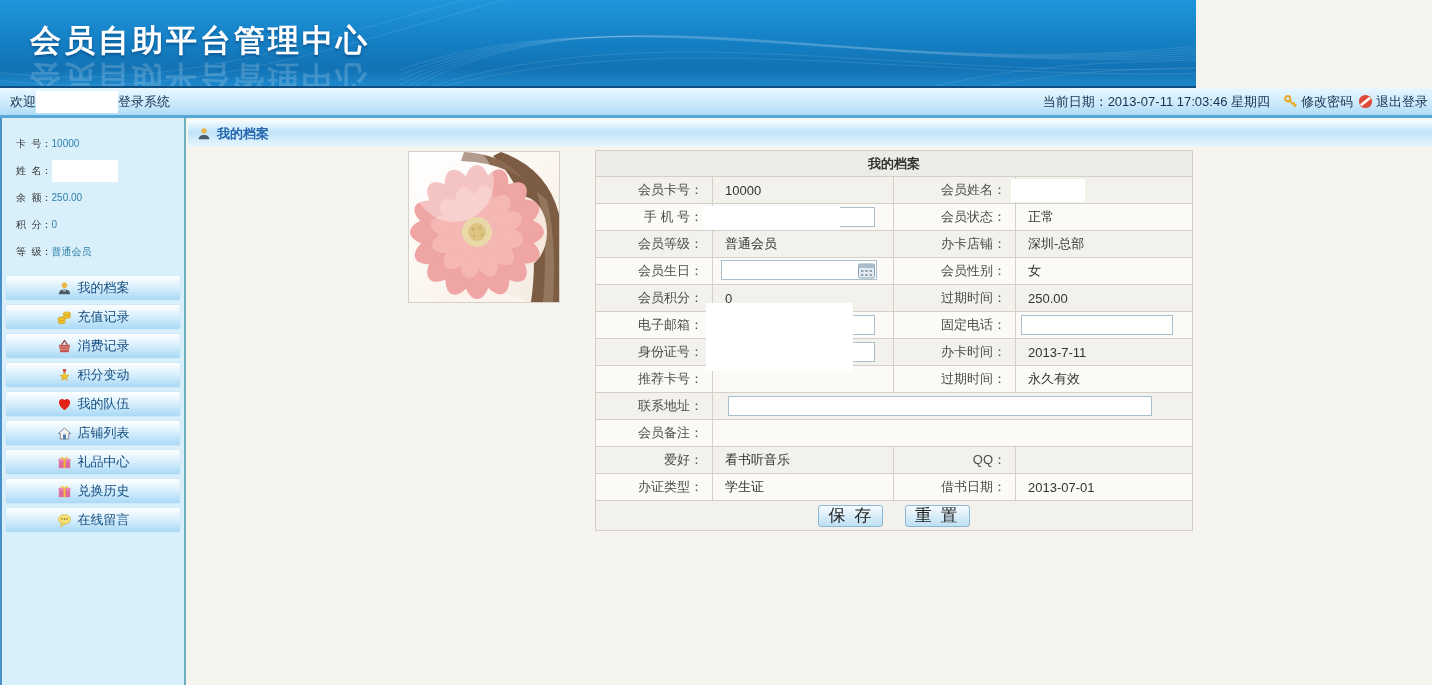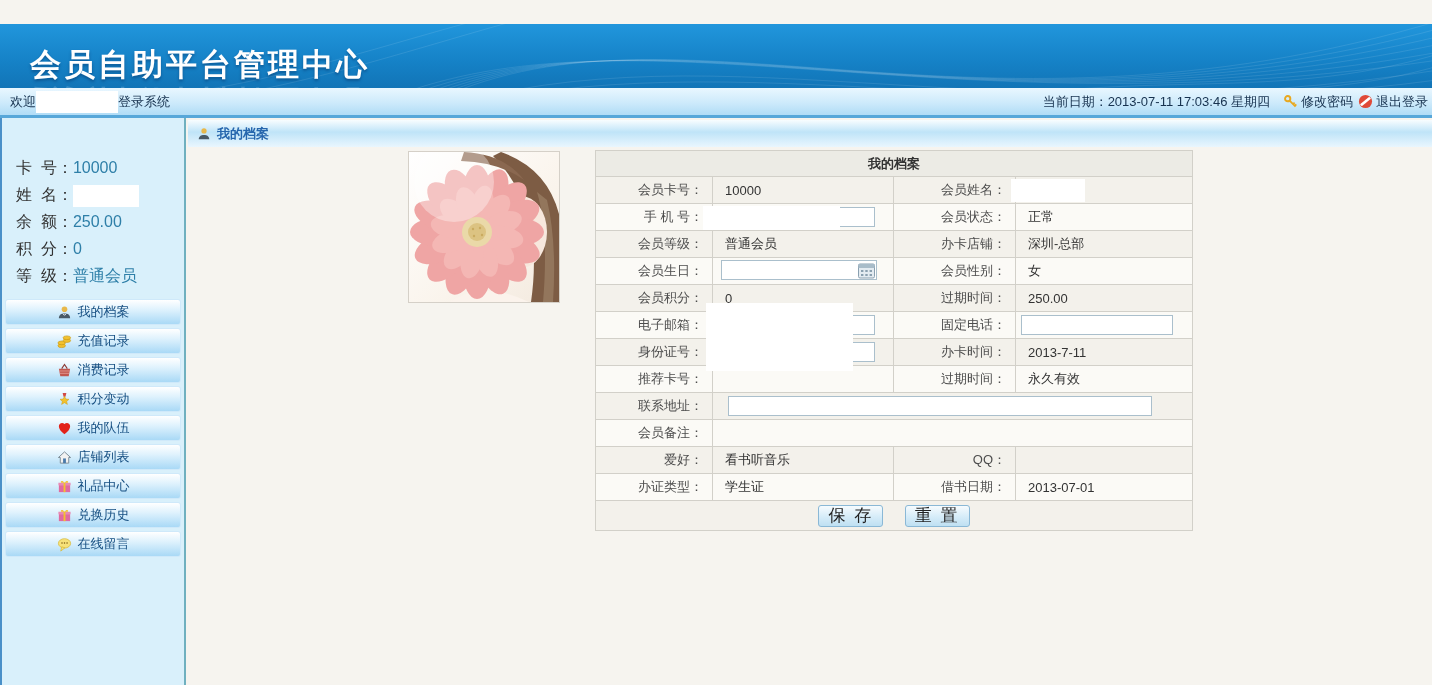--- a/index.html
+++ b/index.html
@@ -4,23 +4,23 @@
 <style>
   * { box-sizing: border-box; margin: 0; padding: 0; }
   html,body { width:1432px; height:685px; }
   body {
     position: relative; overflow: hidden;
     font-family: "Liberation Sans", sans-serif;
     background: #f6f4ef;
   }
   
   .header {
-    position:absolute; left:0; top:0; width:1432px; height:88px;
+    position:absolute; left:0; top:0; width:1196px; height:88px;
     background: linear-gradient(180deg,#2196dc 0%,#1581c6 45%,#1172b4 80%,#1e88cc 100%);
-    border-bottom:2px solid #0f4e7e; overflow:hidden;margin-top:24px;
+    border-bottom:2px solid #0f4e7e; overflow:hidden;
   }
   .header svg.waves { position:absolute; left:0; top:0; }
   .app-title {
     position:absolute; left:30px; top:20px;
     font-size:31px; font-weight:bold; color:#ffffff; letter-spacing:3px;
     text-shadow:0 2px 3px rgba(0,40,90,.45);
   }
   .app-title-reflection {
     position:absolute; left:30px; top:56px;
     font-size:31px; font-weight:bold; letter-spacing:3px;
@@ -36,21 +36,21 @@
   }
   .topbar-left { display:flex; align-items:center; }
   .topbar-right { display:flex; align-items:center; gap:5px; }
   .redact-inline { display:inline-block; background:#fff; vertical-align:middle; }
   .tb-link { display:flex; align-items:center; gap:3px; color:#17324f; cursor:pointer; text-decoration:none; }
   
   .sidebar {
     position:absolute; left:0; top:118px; width:186px; bottom:0;
     background:#d9f0fb; border-left:2px solid #4a90c8; border-right:2px solid #6fb0bf;
   }
-  .member-info { padding:12px 12px 4px 14px; font-size:16px;margin-top:24px; }
+  .member-info { padding:12px 12px 4px 14px; font-size:10px; }
   .info-row { height:27px; line-height:27px; }
   .info-row .lbl { color:#333; white-space:pre; }
   .info-row .val { color:#2e7fa8; }
   .menu { margin-top:6px; }
   .menu-item {
     height:26px; margin:0 3px 3px 3px; border-radius:3px;
     border:1px solid #cfe9fa;
     background:linear-gradient(180deg,#ffffff 0%,#dff2fd 40%,#a9d9f6 100%);
     display:flex; align-items:center; justify-content:center; gap:6px;
     font-size:13px; color:#164f82; cursor:pointer;

